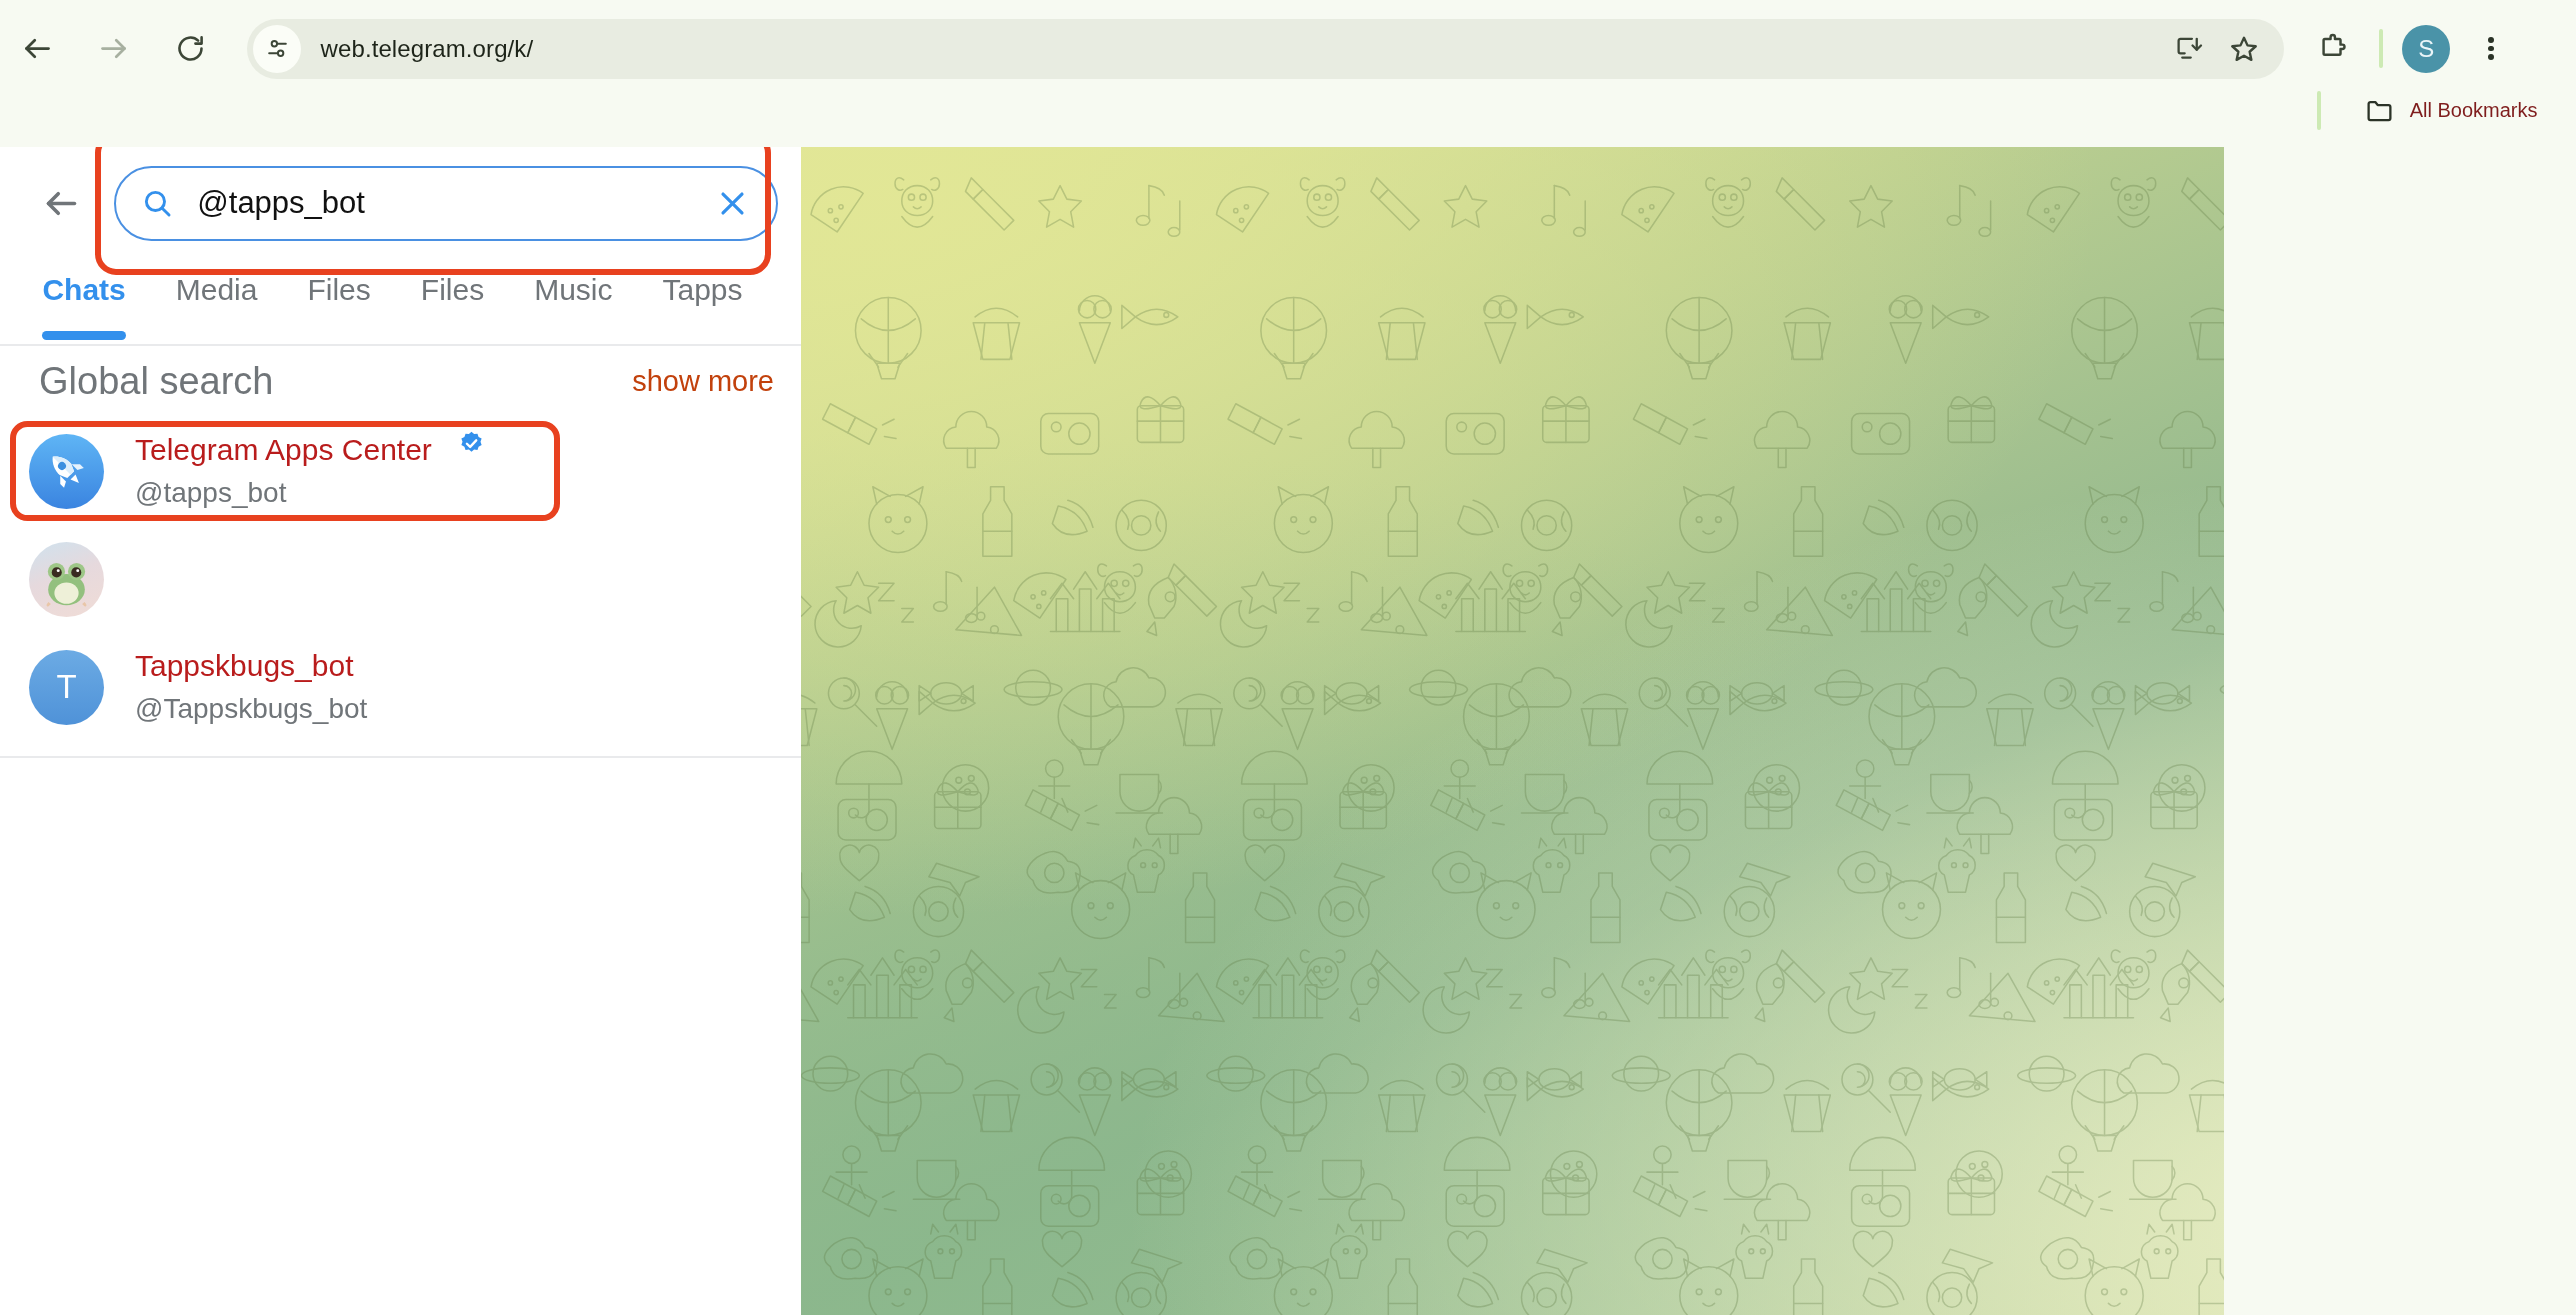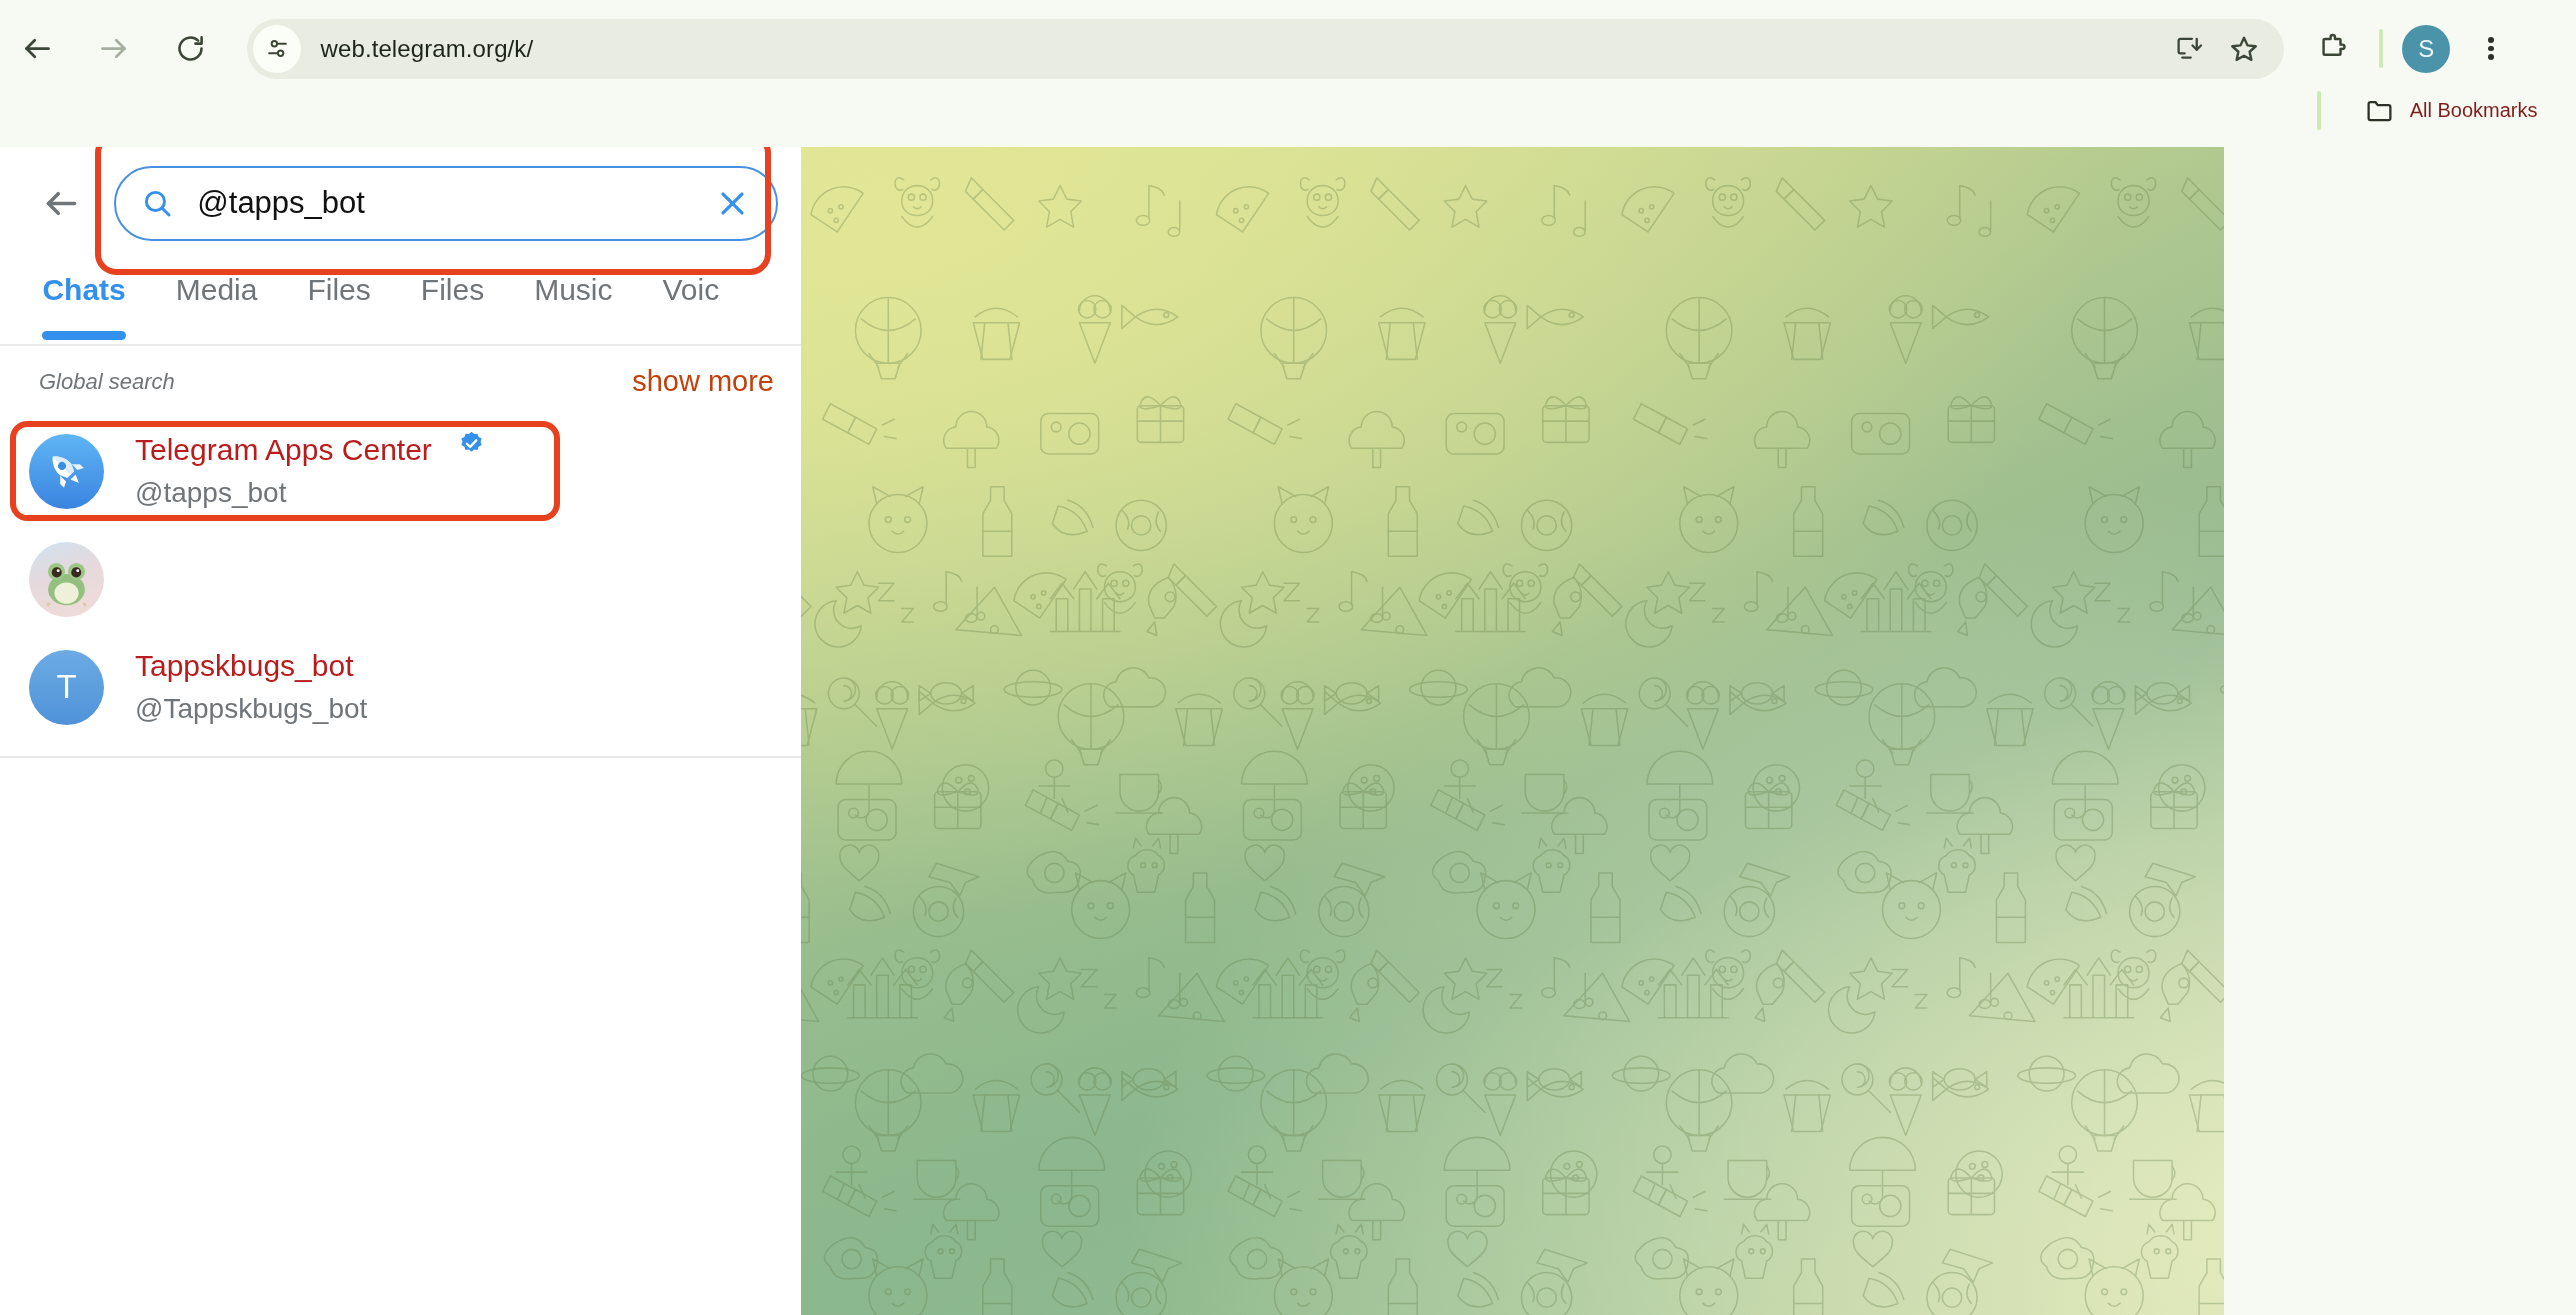--- a/index.html
+++ b/index.html
@@ -147,21 +147,21 @@
   }
   #tabs-bottom-border{
     position:absolute; left:0; right:0; bottom:0; height:1.9px; background:#e9eaec;
   }
 
   
   #global-search-header{
     height:71px; display:flex; align-items:center; justify-content:space-between;
     padding:0 27px 0 39px;
   }
-  #global-search-title{ font-size:22px; color:#707579;font-style:italic; }
+  #global-search-title{ font-size:38px; color:#707579; }
   #show-more-btn{ font-size:29px; color:#c2410c; }
 
   #results-list{ position:relative; }
   .result-row{
     height:108px; display:flex; align-items:center; padding-left:29px;
   }
   .avatar{
     width:75px;height:75px;border-radius:50%;flex:none;overflow:hidden;
     display:flex;align-items:center;justify-content:center;position:relative;
   }
@@ -326,21 +326,21 @@
       <div class="tab">
         <span class="tab-label">Files</span>
       </div>
       <div class="tab">
         <span class="tab-label">Files</span>
       </div>
       <div class="tab">
         <span class="tab-label">Music</span>
       </div>
       <div class="tab">
-        <span class="tab-label">Voic</span>
+        <span class="tab-label">Tapps</span>
       </div>
     </div>
 
     <div id="global-search-header">
       <span id="global-search-title">Global search</span>
       <span id="show-more-btn">show more</span>
     </div>
 
     <div id="results-list">
 

